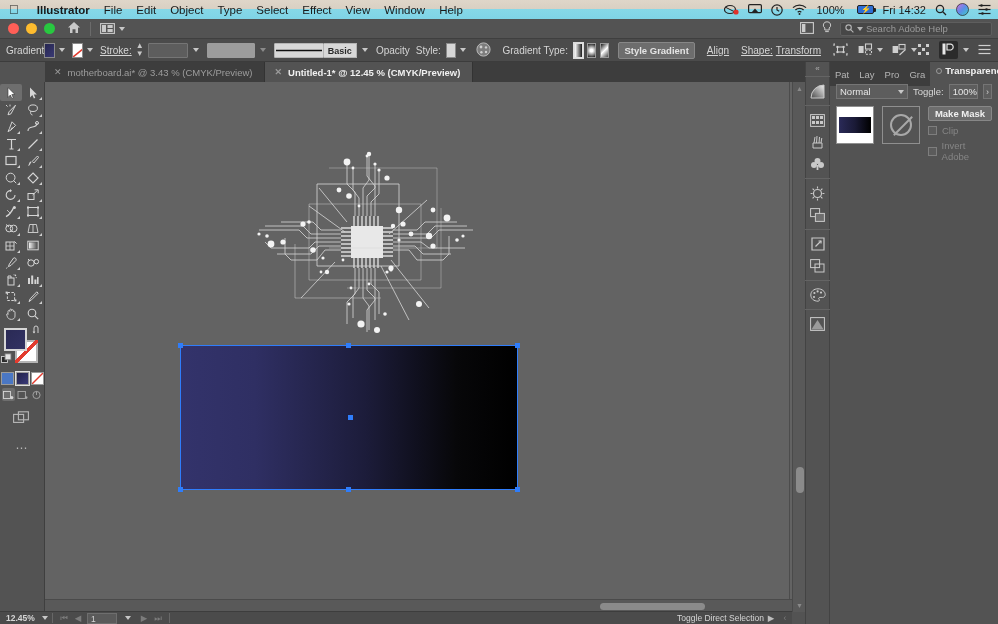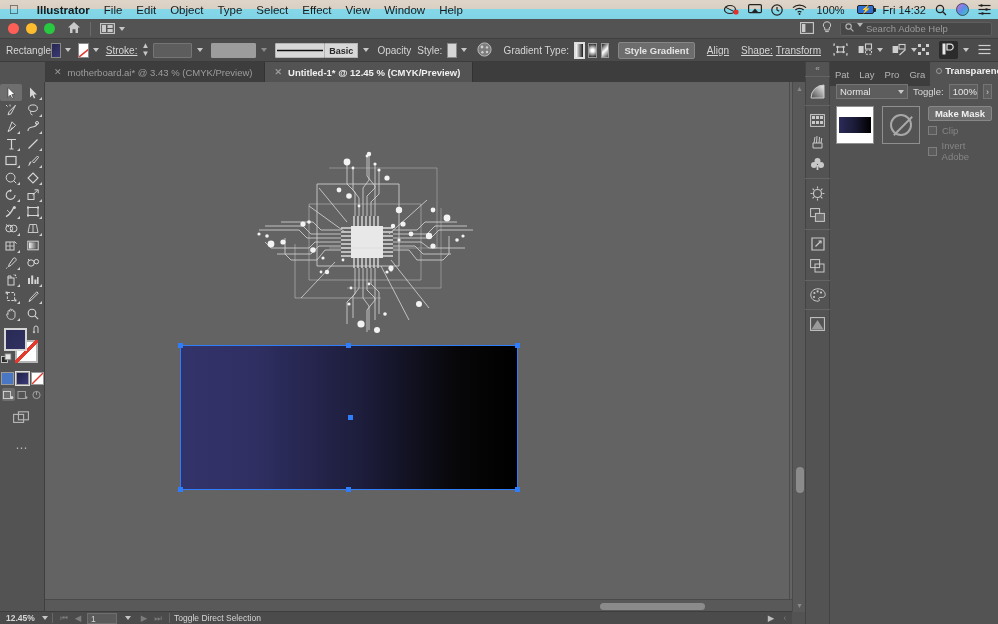--- a/index.html
+++ b/index.html
@@ -45,21 +45,21 @@
   .tb-home { margin-left: 12px; color: #c9c9c9; font-size: 12px; line-height: 1; }
   .tb-sep { width: 1px; height: 14px; background: #6b6b6b; margin: 0 9px; }
   .tb-arrange { display: flex; align-items: center; gap: 4px; color: #c9c9c9; }
   .tb-title {
     position: absolute; left: 0; right: 0; text-align: center;
     font-size: 11px; color: #d2d2d2;
   }
   .tb-right { margin-left: auto; display: flex; align-items: center; gap: 8px; padding-right: 6px; }
   .help-search {
     width: 152px; height: 14px; background: #474747; border: 1px solid #5e5e5e;
-    border-radius: 2px; display: flex; padding: 0 4px;
+    border-radius: 2px; display: flex; align-items: center; padding: 0 4px;
     font-size: 9.5px; color: #9a9a9a; gap: 3px;
   }
 
   
   .ctrlbar {
     position: absolute; left: 0; top: 39px; width: 998px; height: 23px;
     background: #4b4b4b; border-bottom: 1px solid #3c3c3c;
     display: flex; align-items: center; font-size: 10px; color: #cfcfcf;
     padding-left: 6px; gap: 0;
   }
@@ -153,21 +153,21 @@
   
   .statusbar {
     position: absolute; left: 0; bottom: 0; width: 792px; height: 13px;
     background: #4b4b4b; display: flex; align-items: center;
     font-size: 8.5px; color: #d6d6d6; border-top: 1px solid #3d3d3d;
   }
   .sb-zoom { width: 42px; padding-left: 6px; font-weight: bold; }
   .sb-btn { width: 14px; text-align: center; color: #bdbdbd; }
   .sb-btn.dim { color: #7c7c7c; }
   .sb-page { width: 30px; background:#5a5a5a; border:1px solid #6e6e6e; height:11px; padding-left:3px; margin-left:2px;}
-  .sb-status { flex: 1; text-align: left; }
+  .sb-status { flex: 1; text-align: right; }
   .sb-sep { width:1px;height:10px;background:#676767;margin:0 4px; }
 
   
   .icondock {
     position: absolute; left: 805px; top: 62px; width: 25px; height: 562px;
     background: #535353; border-left: 1px solid #434343; border-right: 1px solid #434343;
     display: flex; flex-direction: column; align-items: center;
   }
   .dock-collapse { color: #b0b0b0; font-size: 8px; padding: 2px 0 3px 0; }
   .dockgrp { width: 25px; display: flex; flex-direction: column; align-items: center;
@@ -328,21 +328,21 @@
             <circle cx="3.6" cy="3.6" r="2.7" fill="none" stroke="#b5b5b5" stroke-width="1.1"></circle>
             <path d="M5.7 5.7 L8.4 8.4" stroke="#b5b5b5" stroke-width="1.1"></path>
           </svg>
         <span class="caret" style="border-top-color:#b5b5b5"></span>
         <span>Search Adobe Help</span>
       </span>
     </span>
   </div>
 
   <div class="ctrlbar">
-    <span class="lbl" style="width:66px">Rectangle</span>
+    <span class="lbl" style="width:66px">Gradient</span>
 
     <span class="swatchbox" style="background:linear-gradient(135deg,#262650,#3a3a74)"></span>
     <span class="caret" style="margin:0 7px 0 4px"></span>
 
     <span class="swatchbox" style="background:#fff;position:relative;overflow:hidden">
       <svg width="16" height="13" viewBox="0 0 16 13" style="display:block">
           <path d="M0 13 L16 0" stroke="#e23b2e" stroke-width="1.6"></path>
         </svg>
     </span>
     <span class="caret" style="margin:0 7px 0 4px"></span>

